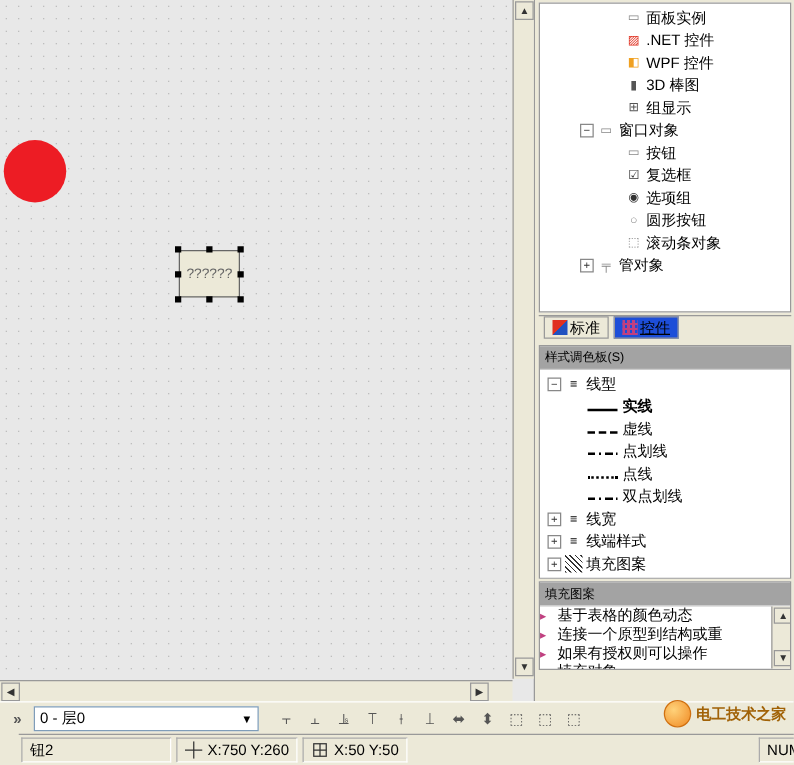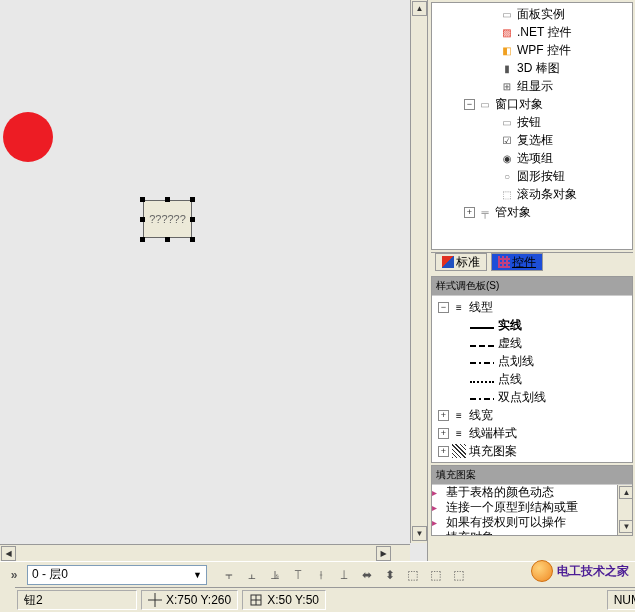--- a/index.html
+++ b/index.html
@@ -46,21 +46,21 @@
 
 
 .toolbar2 { position: absolute; left: 0; top: 561px; width: 635px; height: 26px; background: #ece9d8; border-top: 1px solid #fff; display: flex; align-items: center; padding: 0 4px; gap: 3px; }
 .tb-btn { width: 20px; height: 20px; border: 1px solid transparent; display: flex; align-items: center; justify-content: center; font-size: 12px; color: #555; }
 .layer-sel { height: 20px; width: 180px; display: flex; align-items: center; border: 1px solid #7f9db9; background: #fff; padding: 0 4px; font-size: 12px; justify-content: space-between; }
 
 .statusbar { position: absolute; left: 0; top: 587px; width: 635px; height: 25px; background: #ece9d8; border-top: 1px solid #999; display: flex; align-items: center; margin-left: 15px; }
 .status-seg { border: 1px inset #fff; padding: 2px 6px; margin: 1px 2px; height: 20px; display: flex; align-items: center; gap: 4px; font-size: 12px; }
 .seg-icon { width: 14px; height: 14px; display: inline-block; }
 
-.watermark { position: absolute; right: 6px; bottom: 30px; display: flex; align-items: center; gap: 4px; font-size: 14px; color: #4c1d95; font-weight: bold; text-align: center; }
+.watermark { position: absolute; right: 6px; bottom: 30px; display: flex; align-items: center; gap: 4px; font-size: 14px; color: #a16207; font-weight: bold; text-align: center; }
 .wm-logo { width: 22px; height: 22px; border-radius: 50%; background: radial-gradient(circle at 35% 35%, #ffd27a, #f08a24); border: 1px solid #d07010; }
 
 .line-swatch { width: 24px; height: 7px; display: inline-block; margin-right: 4px; border-bottom: 2px solid #000; vertical-align: middle; }
 .ls-dash { border-bottom-style: dashed; }
 .ls-dot { border-bottom-style: dotted; }
 .ls-dashdot { border-bottom: none; background: repeating-linear-gradient(to right,#000 0 6px,transparent 6px 9px,#000 9px 11px,transparent 11px 14px); height:2px; margin-top:3px;}
 </style>
 </head>
 <body>
 

